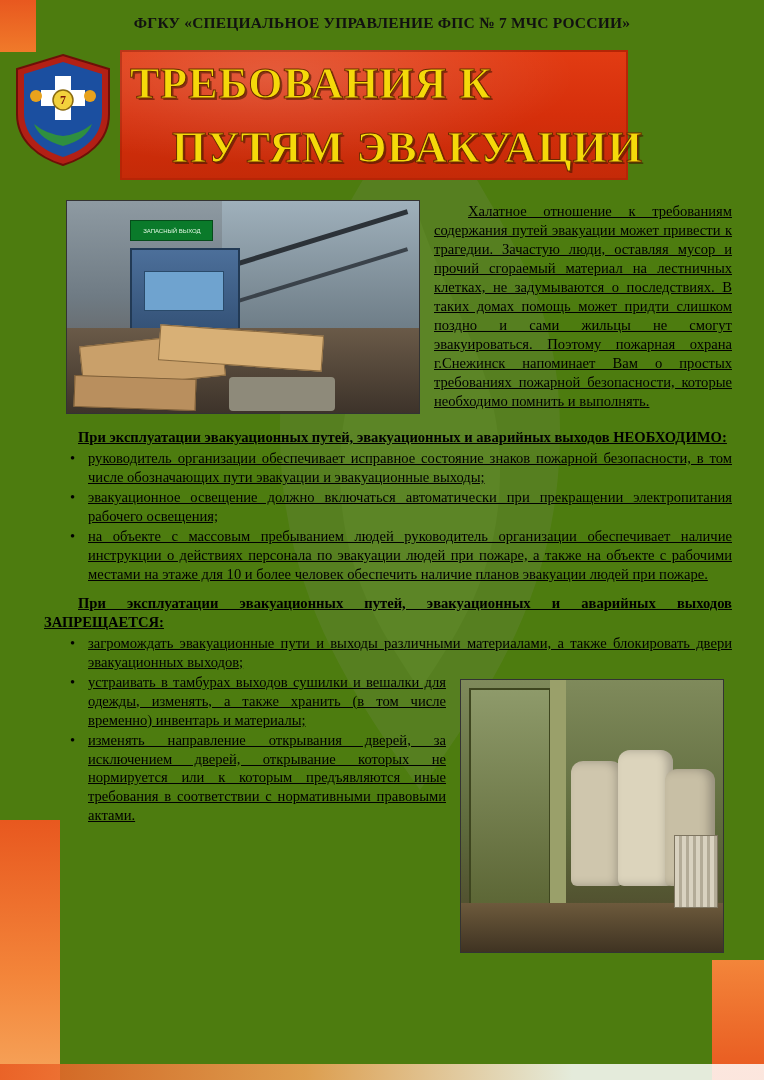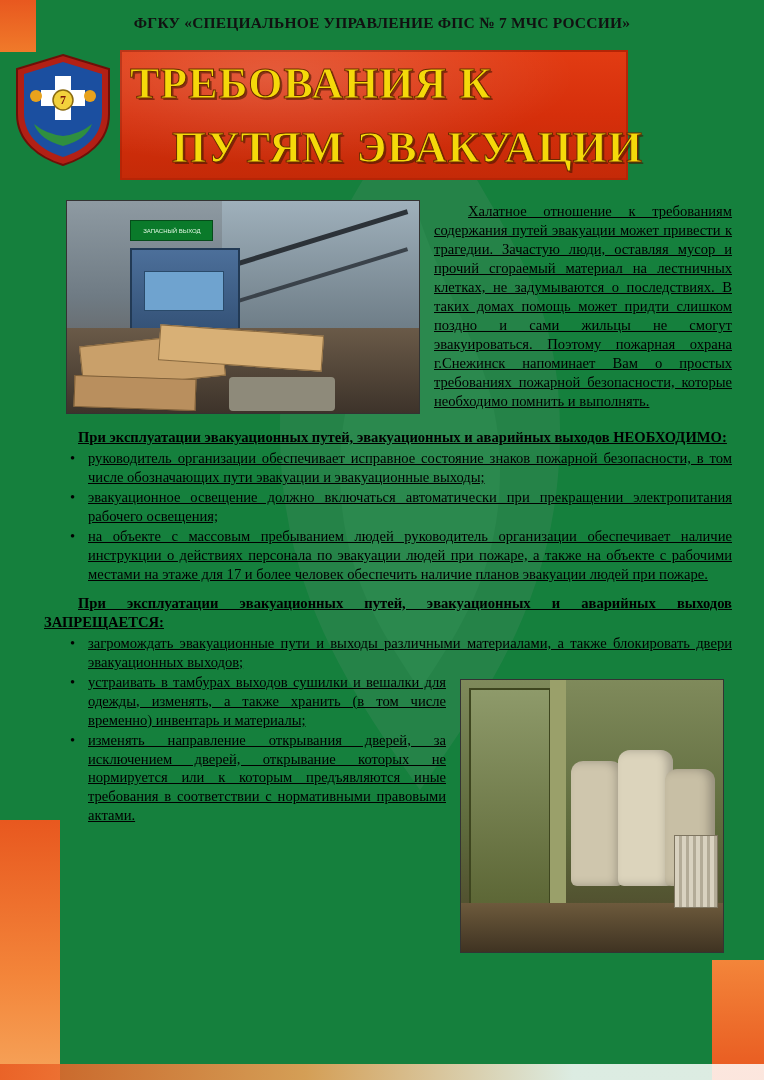--- a/index.html
+++ b/index.html
@@ -11,21 +11,21 @@
     height: 1080px;
     font-family: "Liberation Serif", serif;
     background: #ffffff;
     overflow: hidden;
     position: relative;
   }
 
   .poster {
     position: absolute;
     inset: 0;
-    background: #15803d;
+    background: #4d7c0f;
     overflow: hidden;
   }
 
   
   .corner-tl {
     position: absolute;
     left: 0; top: 0;
     width: 36px; height: 52px;
     background: linear-gradient(180deg, #e8581f, #f07a2a);
   }
@@ -266,21 +266,21 @@
 
     <div class="intro-text">Халатное отношение к требованиям содержания путей эвакуации может привести к трагедии. Зачастую люди, оставляя мусор и прочий сгораемый материал на лестничных клетках, не задумываются о последствиях. В таких домах помощь может придти слишком поздно и сами жильцы не смогут эвакуироваться. Поэтому пожарная охрана г.Снежинск напоминает Вам о простых требованиях пожарной безопасности, которые необходимо помнить и выполнять.</div>
 
     <div class="clearfix"></div>
 
     <div class="section-head"><span class="indent"></span><span>При эксплуатации эвакуационных путей, эвакуационных и аварийных выходов НЕОБХОДИМО:</span></div>
 
     <ul class="rules">
       <li>руководитель организации обеспечивает исправное состояние знаков пожарной безопасности, в том числе обозначающих пути эвакуации и эвакуационные выходы;</li>
       <li>эвакуационное освещение должно включаться автоматически при прекращении электропитания рабочего освещения;</li>
-      <li>на объекте с массовым пребыванием людей руководитель организации обеспечивает наличие инструкции о действиях персонала по эвакуации людей при пожаре, а также на объекте с рабочими местами на этаже для 17 и более человек обеспечить наличие планов эвакуации людей при пожаре.</li>
+      <li>на объекте с массовым пребыванием людей руководитель организации обеспечивает наличие инструкции о действиях персонала по эвакуации людей при пожаре, а также на объекте с рабочими местами на этаже для 10 и более человек обеспечить наличие планов эвакуации людей при пожаре.</li>
     </ul>
 
     <div class="section-head"><span class="indent"></span><span>При эксплуатации эвакуационных путей, эвакуационных и аварийных выходов ЗАПРЕЩАЕТСЯ:</span></div>
 
     <ul class="rules">
       <li>загромождать эвакуационные пути и выходы различными материалами, а также блокировать двери эвакуационных выходов;</li>
       <li>
         <div class="photo-2">
           <div class="p2-wall"></div>
           <div class="p2-door"></div>

